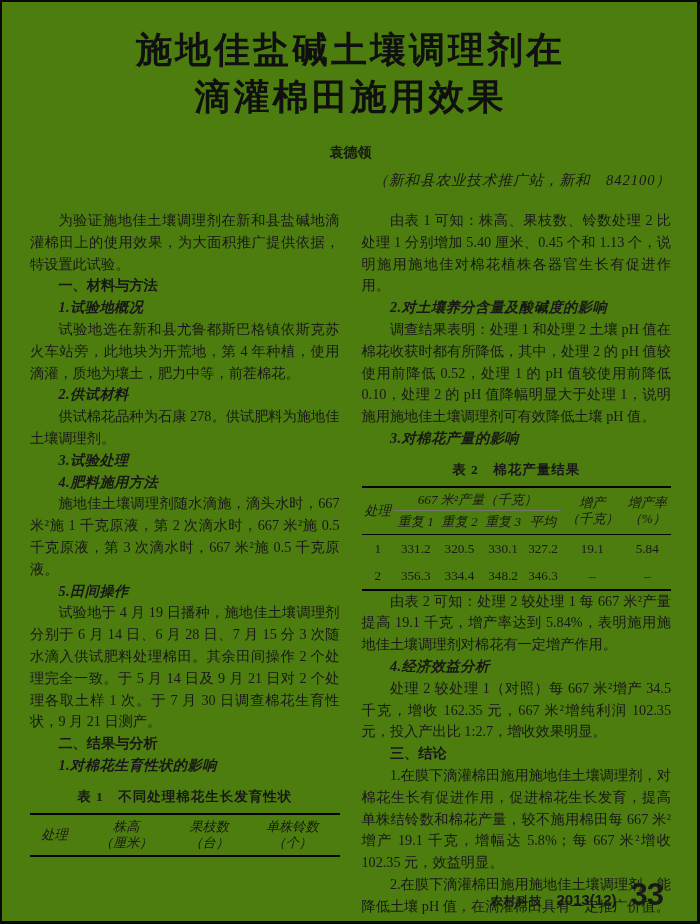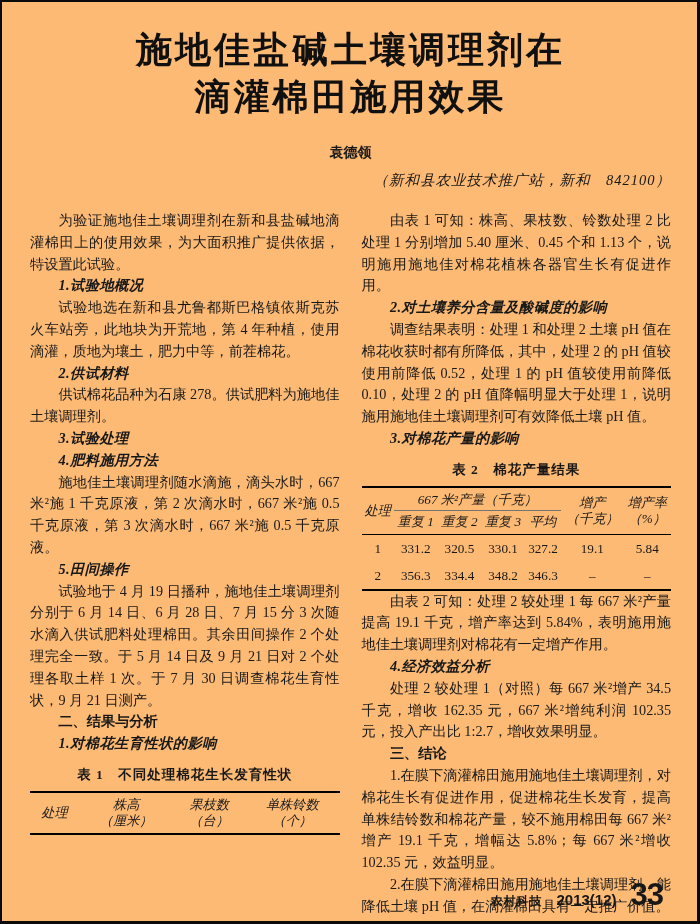--- a/index.html
+++ b/index.html
@@ -1,20 +1,20 @@
 <!DOCTYPE html>
 <html><head>
 <meta charset="utf-8">
 <style>
   * { margin:0; padding:0; box-sizing:border-box; }
   html,body { background:#e8e8e6; }
   .page {
     position:relative;
     width:700px; height:924px;
-    background:#fdba74;
+    background:#4d7c0f;
     border:solid #0a0a0a;
     border-width:2px 3px 3px 2px;
     padding:16px 26px 12px 28px;
     overflow:hidden;
     font-family:"Liberation Serif", serif;
     color:#181818;
   }
   
   .title {
     text-align:center;
@@ -111,20 +111,21 @@
     <div>滴灌棉田施用效果</div>
   </div>
 
   <div class="author">袁德领</div>
   <div class="affiliation">（新和县农业技术推广站，新和　842100）</div>
 
   <div class="columns">
 
     <div class="col">
       <p class="para">为验证施地佳土壤调理剂在新和县盐碱地滴灌棉田上的使用效果，为大面积推广提供依据，特设置此试验。</p>
+      <p class="sec-heading">一、材料与方法</p>
       <p class="sub-heading">1.试验地概况</p>
       <p class="para">试验地选在新和县尤鲁都斯巴格镇依斯克苏火车站旁，此地块为开荒地，第 4 年种植，使用滴灌，质地为壤土，肥力中等，前茬棉花。</p>
       <p class="sub-heading">2.供试材料</p>
       <p class="para">供试棉花品种为石康 278。供试肥料为施地佳土壤调理剂。</p>
       <p class="sub-heading">3.试验处理</p>
       <p class="sub-heading">4.肥料施用方法</p>
       <p class="para">施地佳土壤调理剂随水滴施，滴头水时，667 米²施 1 千克原液，第 2 次滴水时，667 米²施 0.5 千克原液，第 3 次滴水时，667 米²施 0.5 千克原液。</p>
       <p class="sub-heading">5.田间操作</p>
       <p class="para">试验地于 4 月 19 日播种，施地佳土壤调理剂分别于 6 月 14 日、6 月 28 日、7 月 15 分 3 次随水滴入供试肥料处理棉田。其余田间操作 2 个处理完全一致。于 5 月 14 日及 9 月 21 日对 2 个处理各取土样 1 次。于 7 月 30 日调查棉花生育性状，9 月 21 日测产。</p>
       <p class="sec-heading">二、结果与分析</p>

